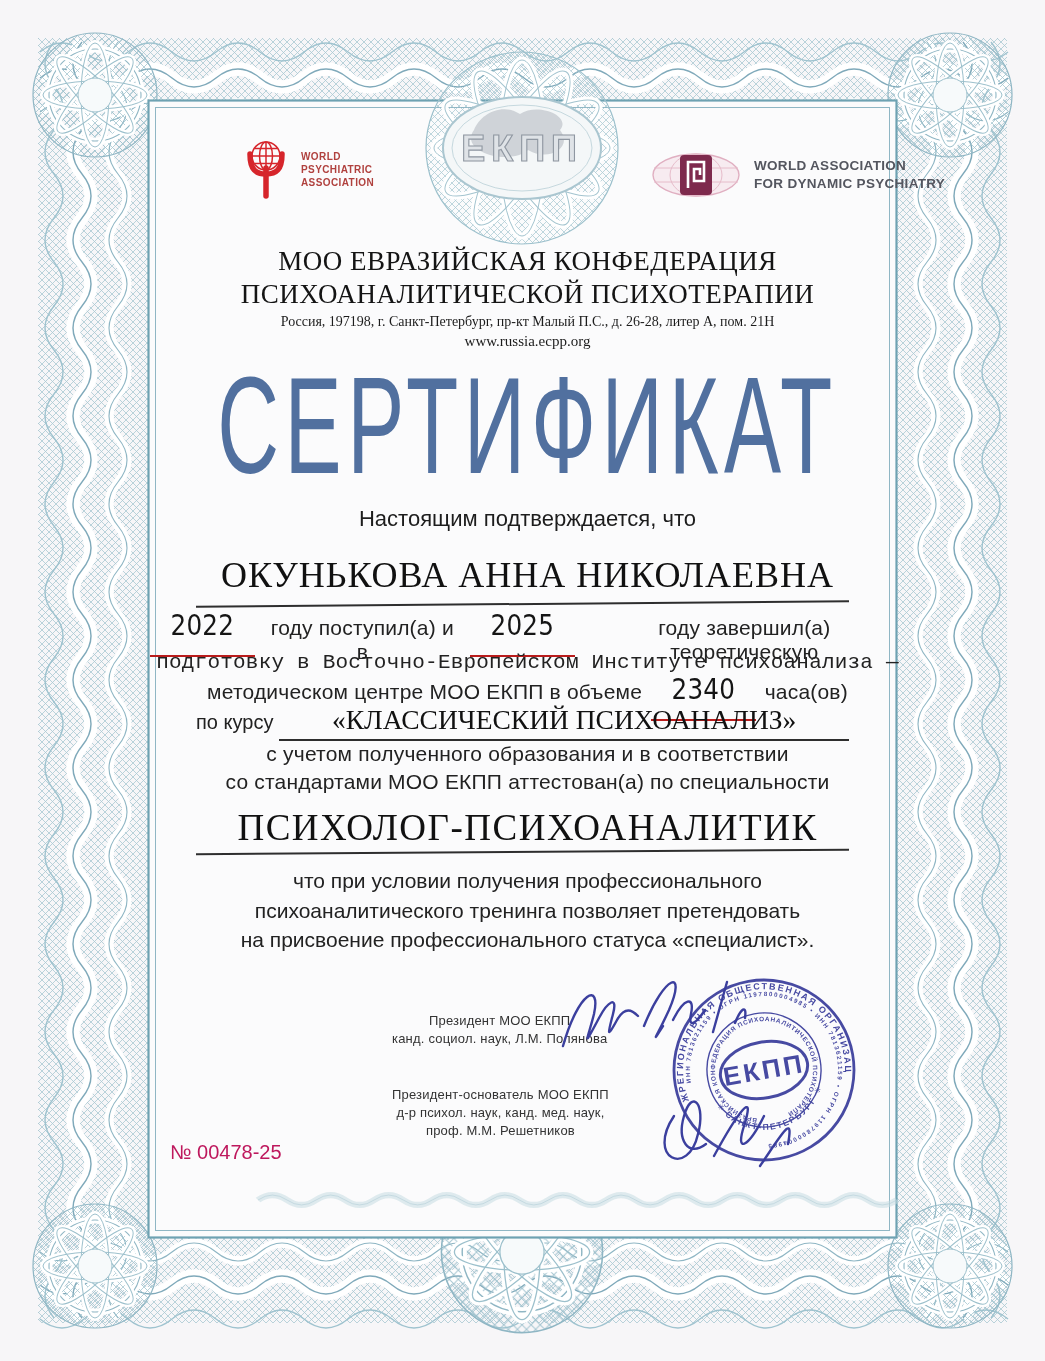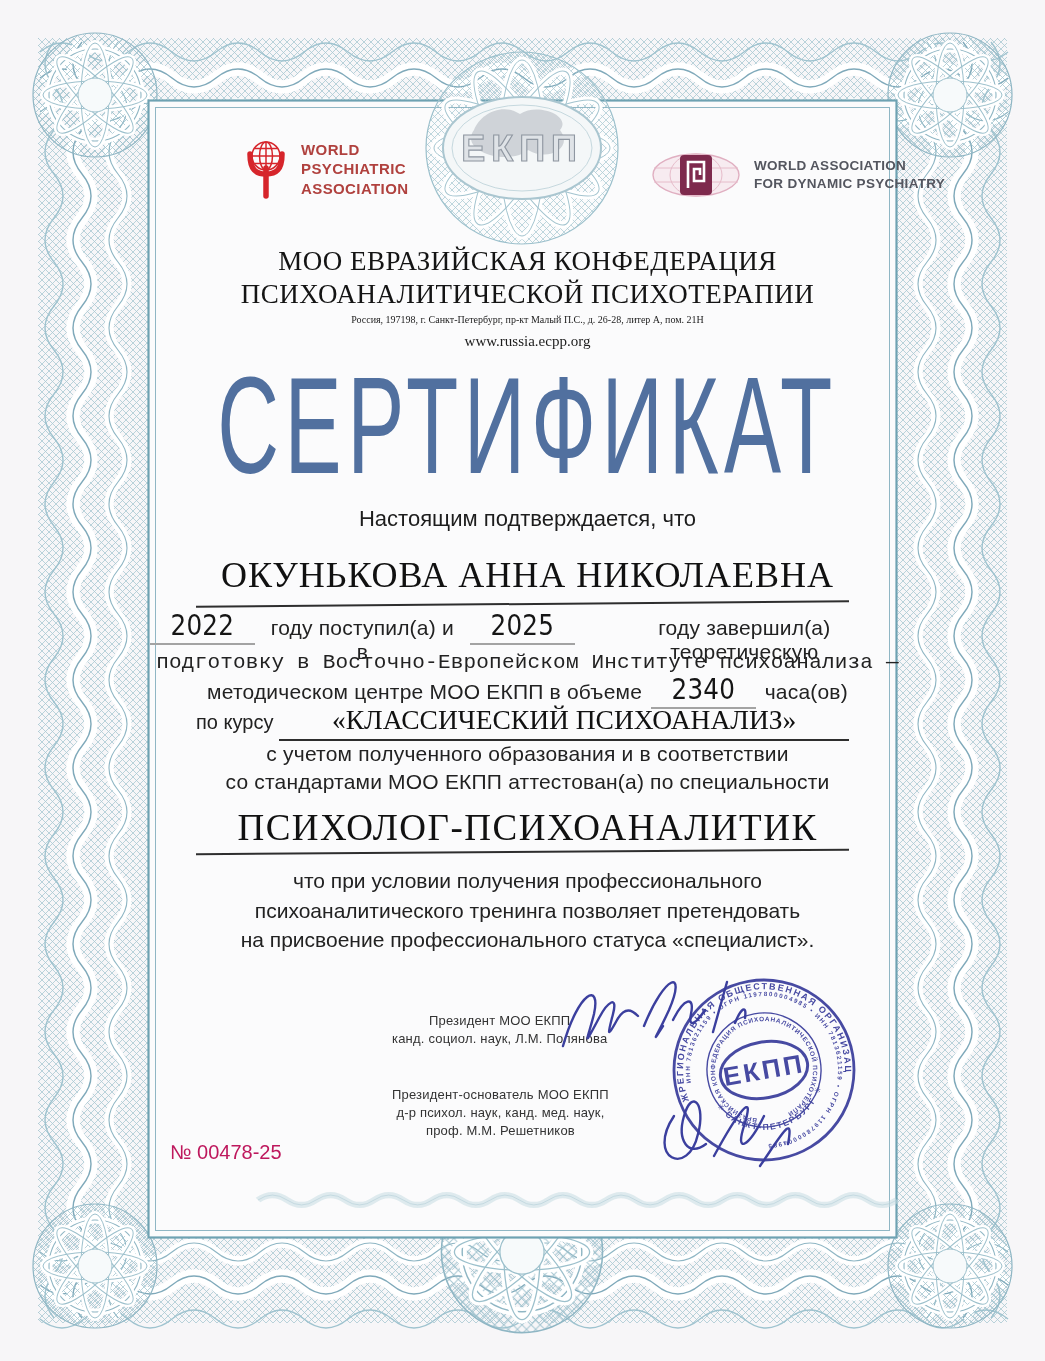--- a/index.html
+++ b/index.html
@@ -8,46 +8,46 @@
     position:relative; width:1045px; height:1361px; margin:0 auto;
     background:#f7f6f8; overflow:hidden;
     font-family:"Liberation Sans", sans-serif; color:#212121;
   }
   .border-svg { position:absolute; left:0; top:0; z-index:0; }
   .content { position:absolute; inset:0; z-index:1; }
   .abs { position:absolute; left:150px; width:755px; text-align:center; }
 
   
   .wpa { position:absolute; left:240px; top:138px; display:flex; align-items:center; gap:9px; }
-  .wpa-text { text-align:left; font-size:15px; font-weight:700; letter-spacing:.4px;
+  .wpa-text { text-align:left; font-size:10px; font-weight:700; letter-spacing:.4px;
               color:#b0413e; line-height:1.3; }
   .wadp { position:absolute; left:650px; top:150px; display:flex; align-items:center; gap:12px; }
   .wadp-text { text-align:left; font-size:13.5px; font-weight:700; letter-spacing:.3px;
                color:#54565f; line-height:1.35; }
 
   .org-line1 { top:246px; font-family:"Liberation Serif", serif; font-size:27px; letter-spacing:.5px; color:#141414; }
   .org-line2 { top:279px; font-family:"Liberation Serif", serif; font-size:27px; letter-spacing:.5px; color:#141414; }
-  .address   { top:314px; font-family:"Liberation Serif", serif; font-size:10px; color:#1c1c1c; }
+  .address   { top:314px; font-family:"Liberation Serif", serif; font-size:14px; color:#1c1c1c; }
   .website   { top:333px; font-family:"Liberation Serif", serif; font-size:15px; color:#1c1c1c; }
 
   .title { top:362px; height:126px; display:flex; align-items:center; justify-content:center; }
   .title span {
     display:block; font-size:138px; font-weight:400; color:#51709f;
     letter-spacing:9px; transform:scaleX(.62); transform-origin:center; white-space:nowrap;
   }
   .statement { top:506px; font-size:22px; font-weight:500; color:#1d1d1d; }
 
   .name { top:554px; font-family:"Liberation Serif", serif; font-size:36px; letter-spacing:1px; color:#111; }
   .rule { position:absolute; height:0; border-bottom:2px solid #2e2e2e; }
   .rule-name   { left:196px; top:603px; width:653px; transform:rotate(-.5deg); }
   .rule-spec   { left:196px; top:851px; width:653px; transform:rotate(-.4deg); }
 
   .bodyline { font-size:21px; font-weight:500; color:#222; letter-spacing:.2px; }
   .row { display:flex; justify-content:center; align-items:baseline; gap:9px; }
-  .blank { display:inline-block; border-bottom:2px solid #a3a3a3; padding:0 15px 1px; }
+  .blank { display:inline-block; border-bottom:2px solid #b91c1c; padding:0 15px 13px; }
   .fill-num { font-family:"DejaVu Sans", sans-serif; font-size:29px; font-weight:400;
               display:inline-block; transform:scaleX(.85); color:#151515; }
   .l-years { top:608px; }
   .l-inst  { top:651px;font-family:Liberation Mono, monospace; }
   .l-hours { top:672px; }
   .course-row { top:704px; left:196px; width:653px; display:flex; align-items:baseline; }
   .course-label { font-size:20px; font-weight:500; white-space:nowrap; padding-right:6px; }
   .course-line { flex:1; border-bottom:2px solid #2e2e2e; text-align:center;
                  font-family:"Liberation Serif", serif; font-size:27.5px; color:#111; padding-bottom:3px; }
   .l-acc1 { top:742px; }

